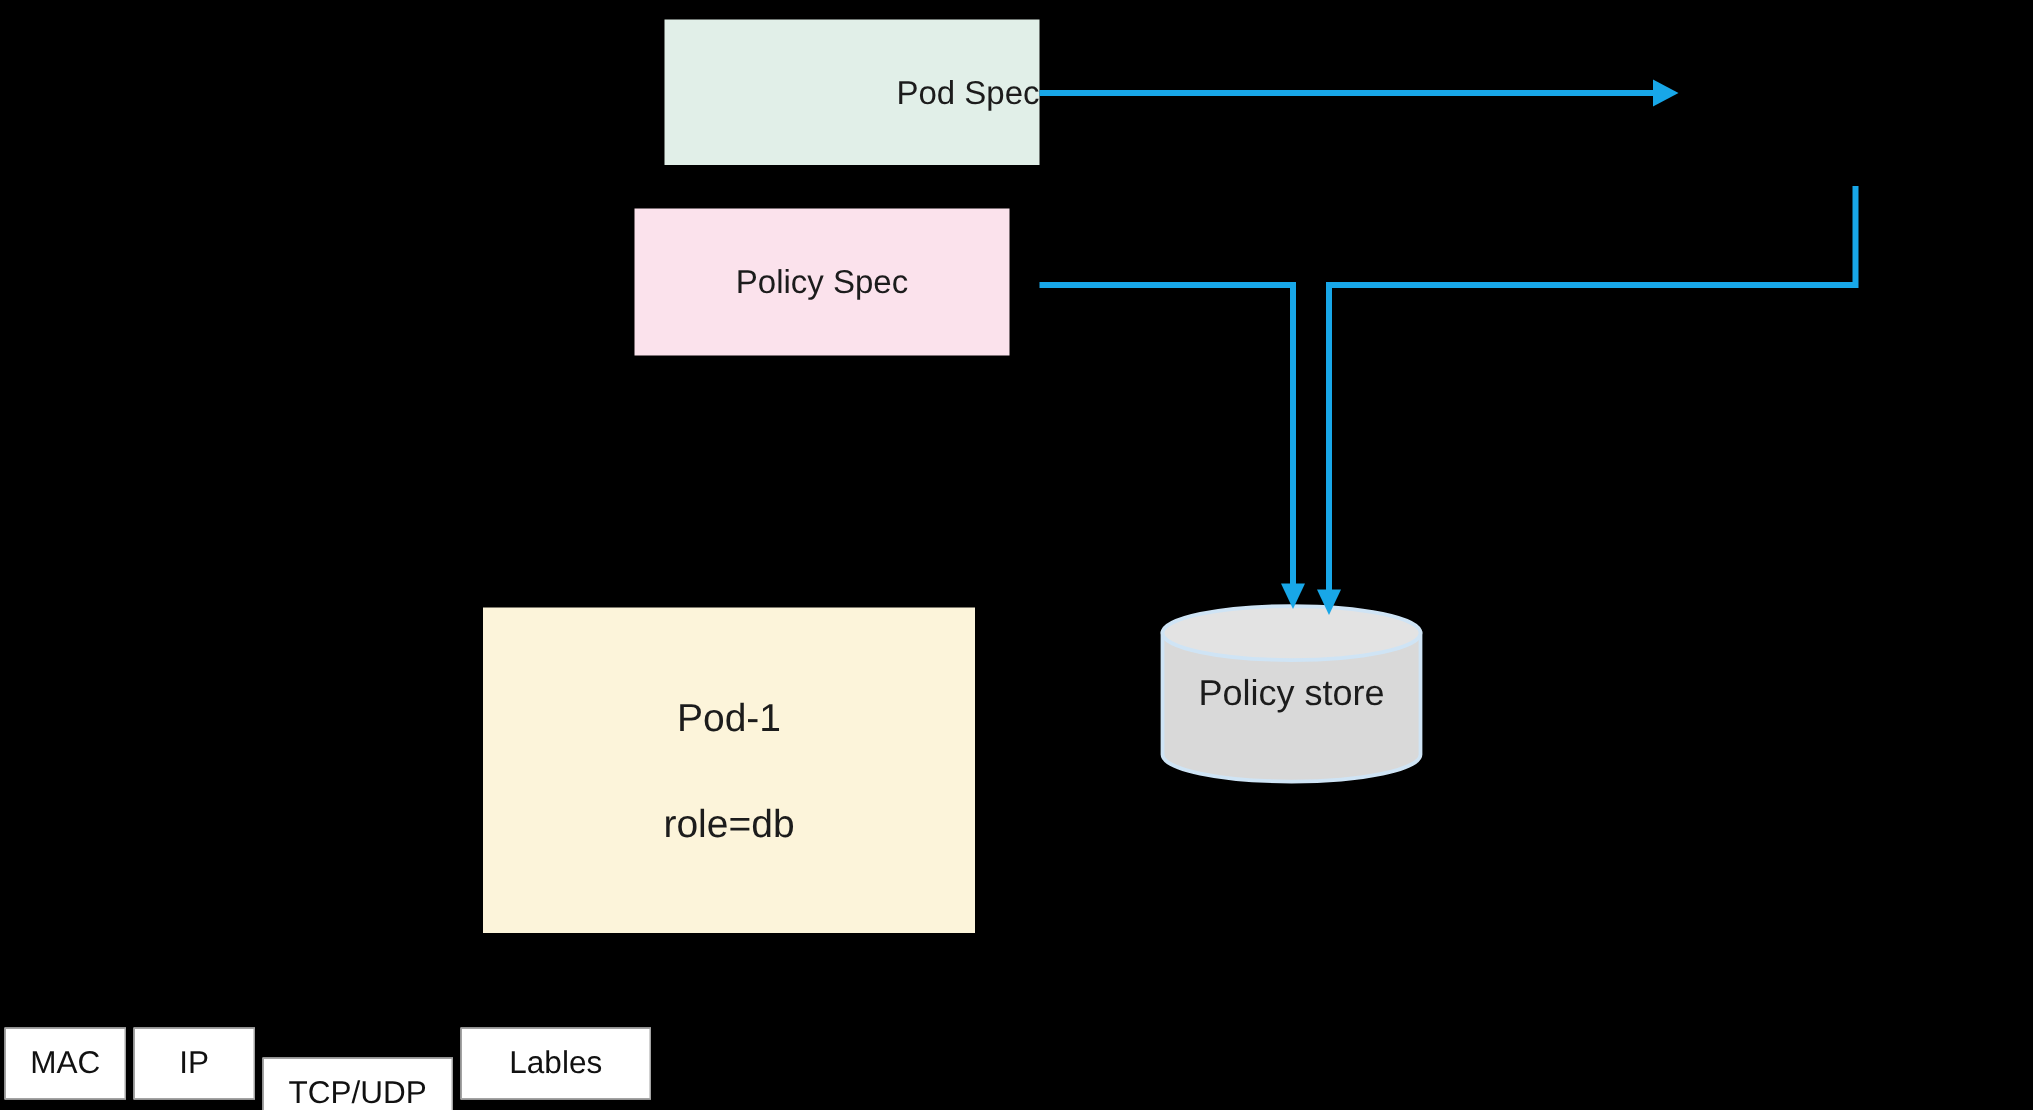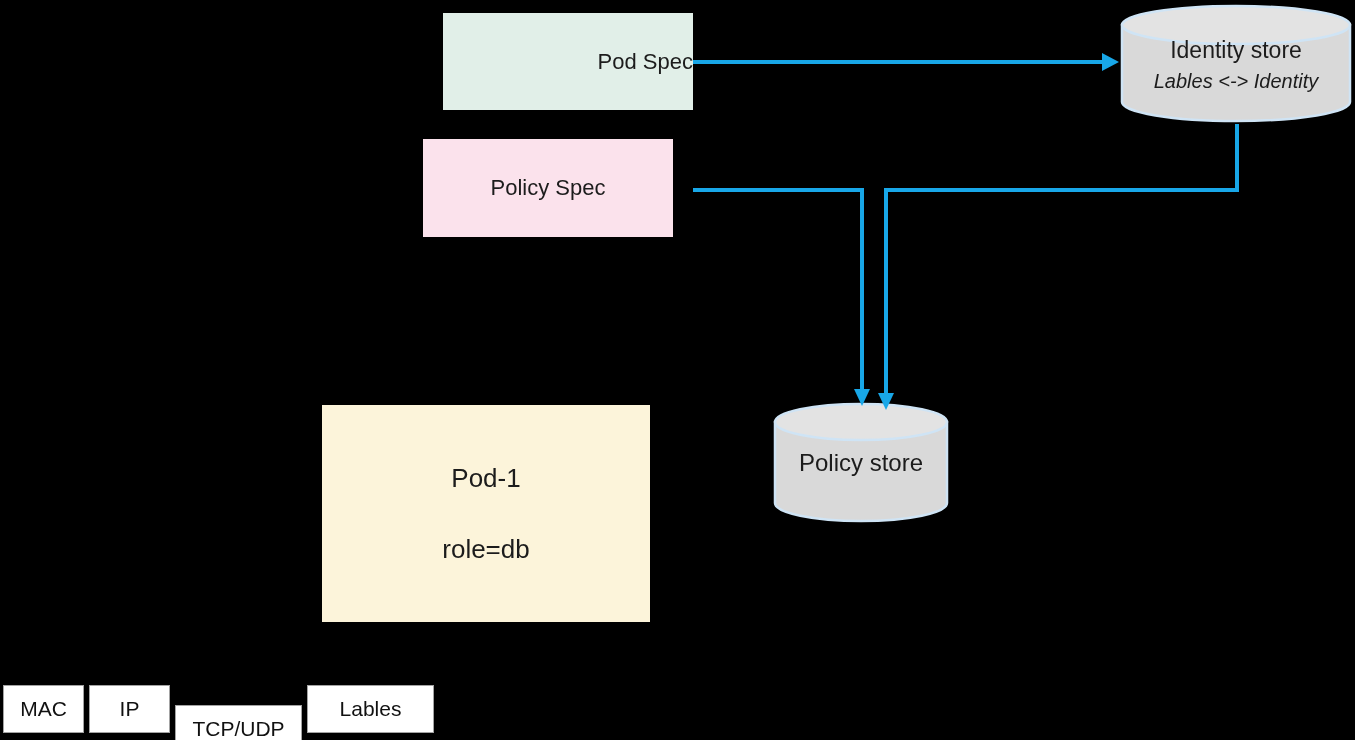--- a/index.html
+++ b/index.html
@@ -52,30 +52,20 @@
 
   <div class="node policy-spec">
     <span>Policy Spec</span>
   </div>
 
   <div class="node pod1">
     <span>Pod-1</span>
     <span>role=db</span>
   </div>
 
-  <div class="cyl identity-cyl">
-    <svg width="232" height="119" viewBox="0 0 232 119">
-      <path d="M2,21 L2,98 A114,19 0 0 0 230,98 L230,21 Z" fill="#d9d9d9" stroke="#cfe4f5" stroke-width="2.5"></path>
-      <ellipse cx="116" cy="21" rx="114" ry="19" fill="#e3e3e3" stroke="#cfe4f5" stroke-width="2.5"></ellipse>
-    </svg>
-    <div class="cyl-text">
-      <span class="identity-title">Identity store</span>
-      <span class="identity-sub">Lables &lt;-&gt; Identity</span>
-    </div>
-  </div>
 
   <div class="cyl policy-cyl">
     <svg width="176" height="121" viewBox="0 0 176 121">
       <path d="M2,20 L2,101 A86,18 0 0 0 174,101 L174,20 Z" fill="#d9d9d9" stroke="#cfe4f5" stroke-width="2.5"></path>
       <ellipse cx="88" cy="20" rx="86" ry="18" fill="#e3e3e3" stroke="#cfe4f5" stroke-width="2.5"></ellipse>
     </svg>
     <div class="cyl-text">
       <span class="policy-store-label">Policy store</span>
     </div>
   </div>

